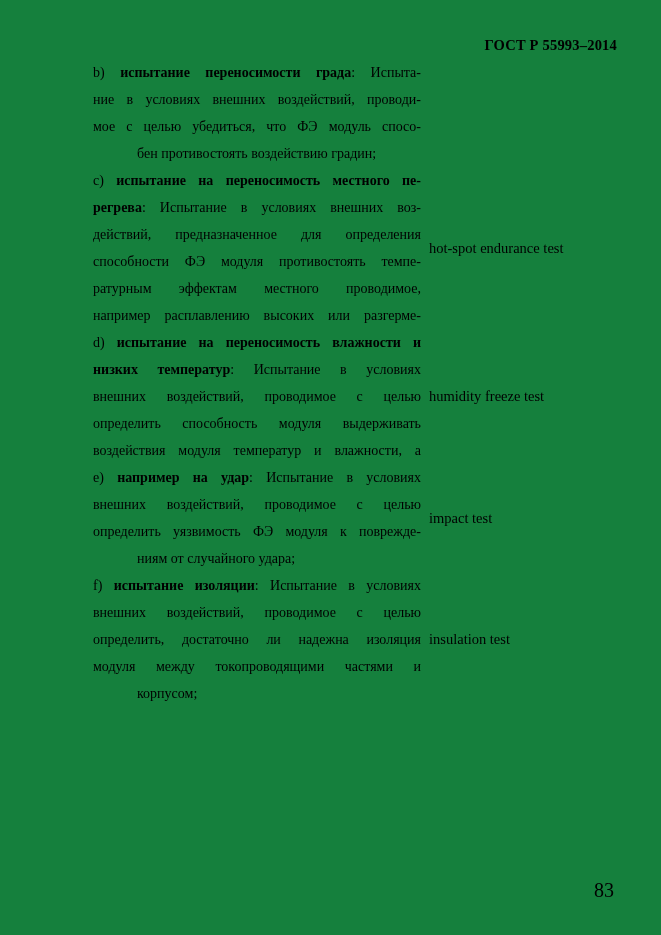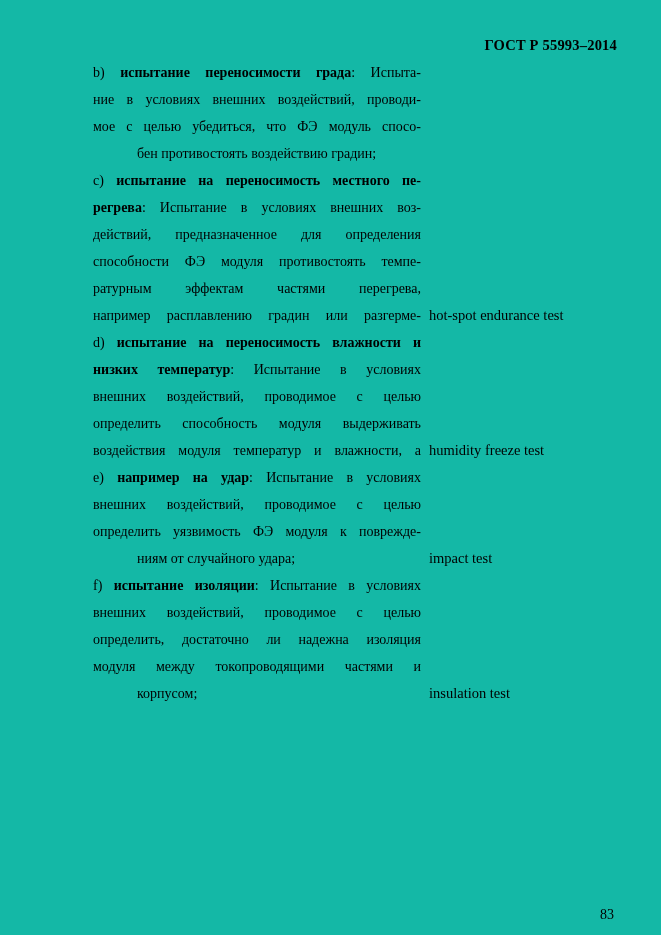--- a/index.html
+++ b/index.html
@@ -4,42 +4,42 @@
 <style>
   html, body {
     margin: 0;
     padding: 0;
     background: #ffffff;
   }
   .page {
     position: relative;
     width: 661px;
     height: 935px;
-    background: #14b8a6;
+    background: #15803d;
     font-family: "Liberation Serif", serif;
     color: #000000;
     overflow: hidden;
   }
   .doc-header {
     position: absolute;
     top: 37px;
     right: 44px;
     font-size: 14.5px;
     font-weight: bold;
     letter-spacing: 0.2px;
   }
   .content {
     position: absolute;
     top: 59px;
     left: 93px;
     width: 535px;
   }
   .def-row {
     display: flex;
-    align-items: flex-end;
+    align-items: center;
   }
   .def-text {
     width: 328px;
     flex: 0 0 328px;
     font-size: 14px;
   }
   .def-line {
     line-height: 27px;
     text-align: justify;
     text-align-last: justify;
@@ -56,22 +56,21 @@
     margin-left: 8px;
     flex: 1 1 auto;
     font-size: 14.5px;
     line-height: 27px;
     text-align: left;
   }
   .page-number {
     position: absolute;
     top: 879px;
     right: 47px;
-    font-size: 14px;
-    margin-top: 28px;
+    font-size: 20px;
   }
 </style>
 </head>
 <body>
 
 <div class="page">
 
   <div class="doc-header">ГОСТ Р 55993–2014</div>
 
   <div class="content">
@@ -83,22 +82,22 @@
           <div class="def-line last"><span>бен противостоять воздействию градин;</span></div>
         </div>
   </div>
 
   <div class="def-row">
     <div class="def-text">
           <div class="def-line"><span>c) </span><span class="bold">испытание на переносимость местного пе-</span></div>
           <div class="def-line"><span class="bold">регрева</span><span>: Испытание в условиях внешних воз-</span></div>
           <div class="def-line"><span>действий, предназначенное для определения</span></div>
           <div class="def-line"><span>способности ФЭ модуля противостоять темпе-</span></div>
-          <div class="def-line"><span>ратурным эффектам частями перегрева,</span></div>
-          <div class="def-line"><span>например расплавлению градин или разгерме-</span></div>
+          <div class="def-line"><span>ратурным эффектам местного проводимое,</span></div>
+          <div class="def-line"><span>например расплавлению высоких или разгерме-</span></div>
         </div>
     <div class="def-term">hot-spot endurance test</div>
   </div>
 
   <div class="def-row">
     <div class="def-text">
           <div class="def-line"><span>d) </span><span class="bold">испытание на переносимость влажности и</span></div>
           <div class="def-line"><span class="bold">низких температур</span><span>: Испытание в условиях</span></div>
           <div class="def-line"><span>внешних воздействий, проводимое с целью</span></div>
           <div class="def-line"><span>определить способность модуля выдерживать</span></div>

